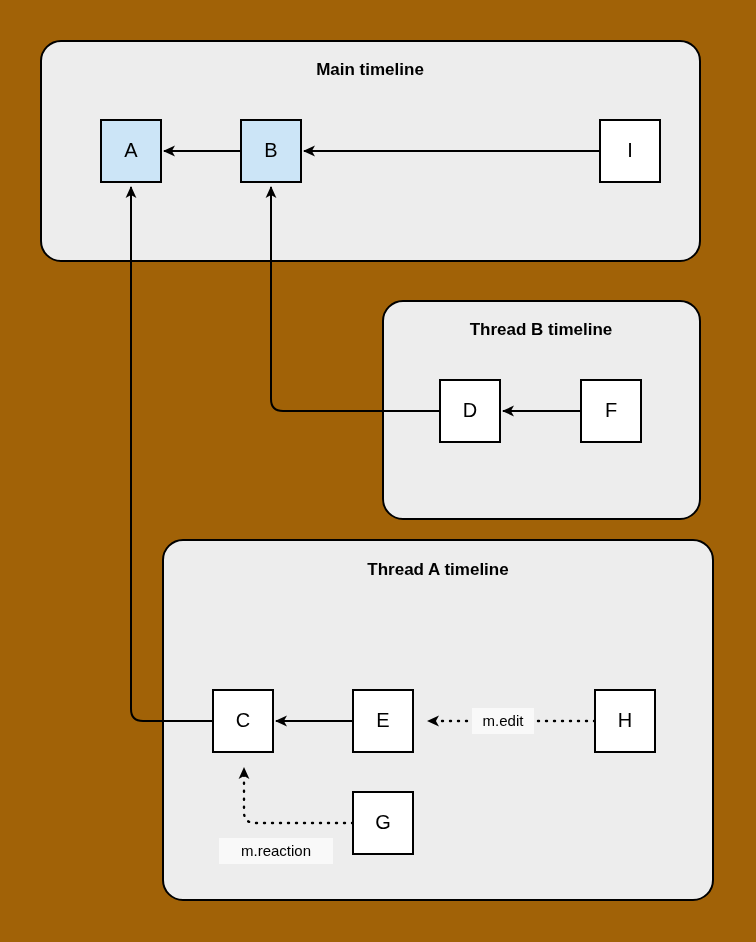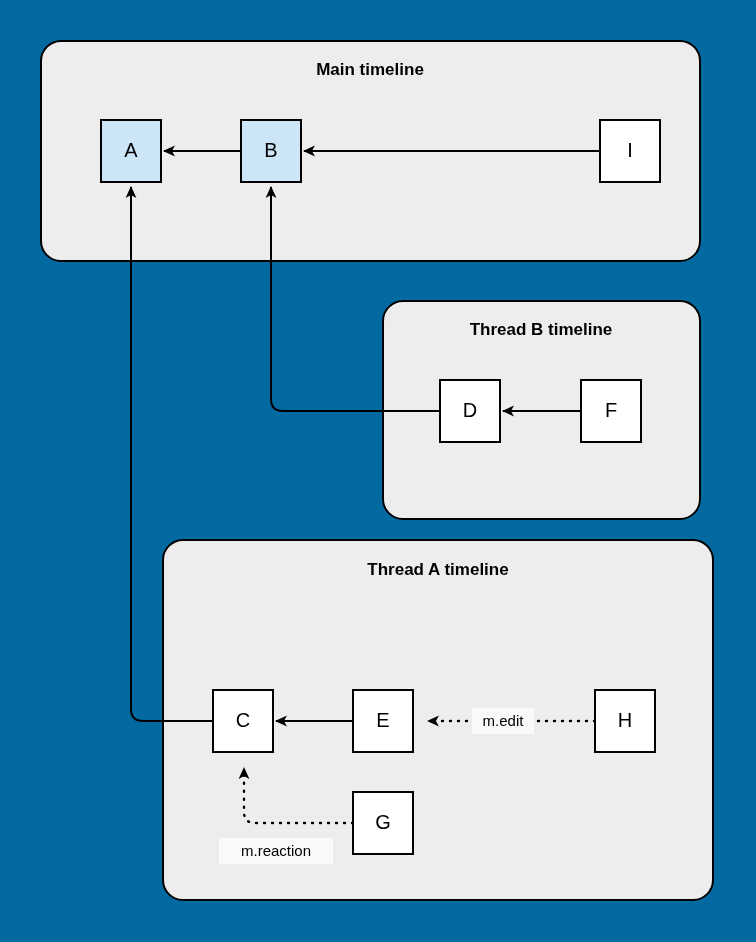--- a/index.html
+++ b/index.html
@@ -7,21 +7,21 @@
     padding: 0;
     background: #ffffff;
   }
   body {
     font-family: "Liberation Sans", sans-serif;
   }
   #canvas {
     position: relative;
     width: 756px;
     height: 942px;
-    background: #0369a1;
+    background: #a16207;
     overflow: hidden;
   }
   #diagram-svg {
     position: absolute;
     top: 0;
     left: 0;
     width: 756px;
     height: 942px;
   }
   .group-title {

